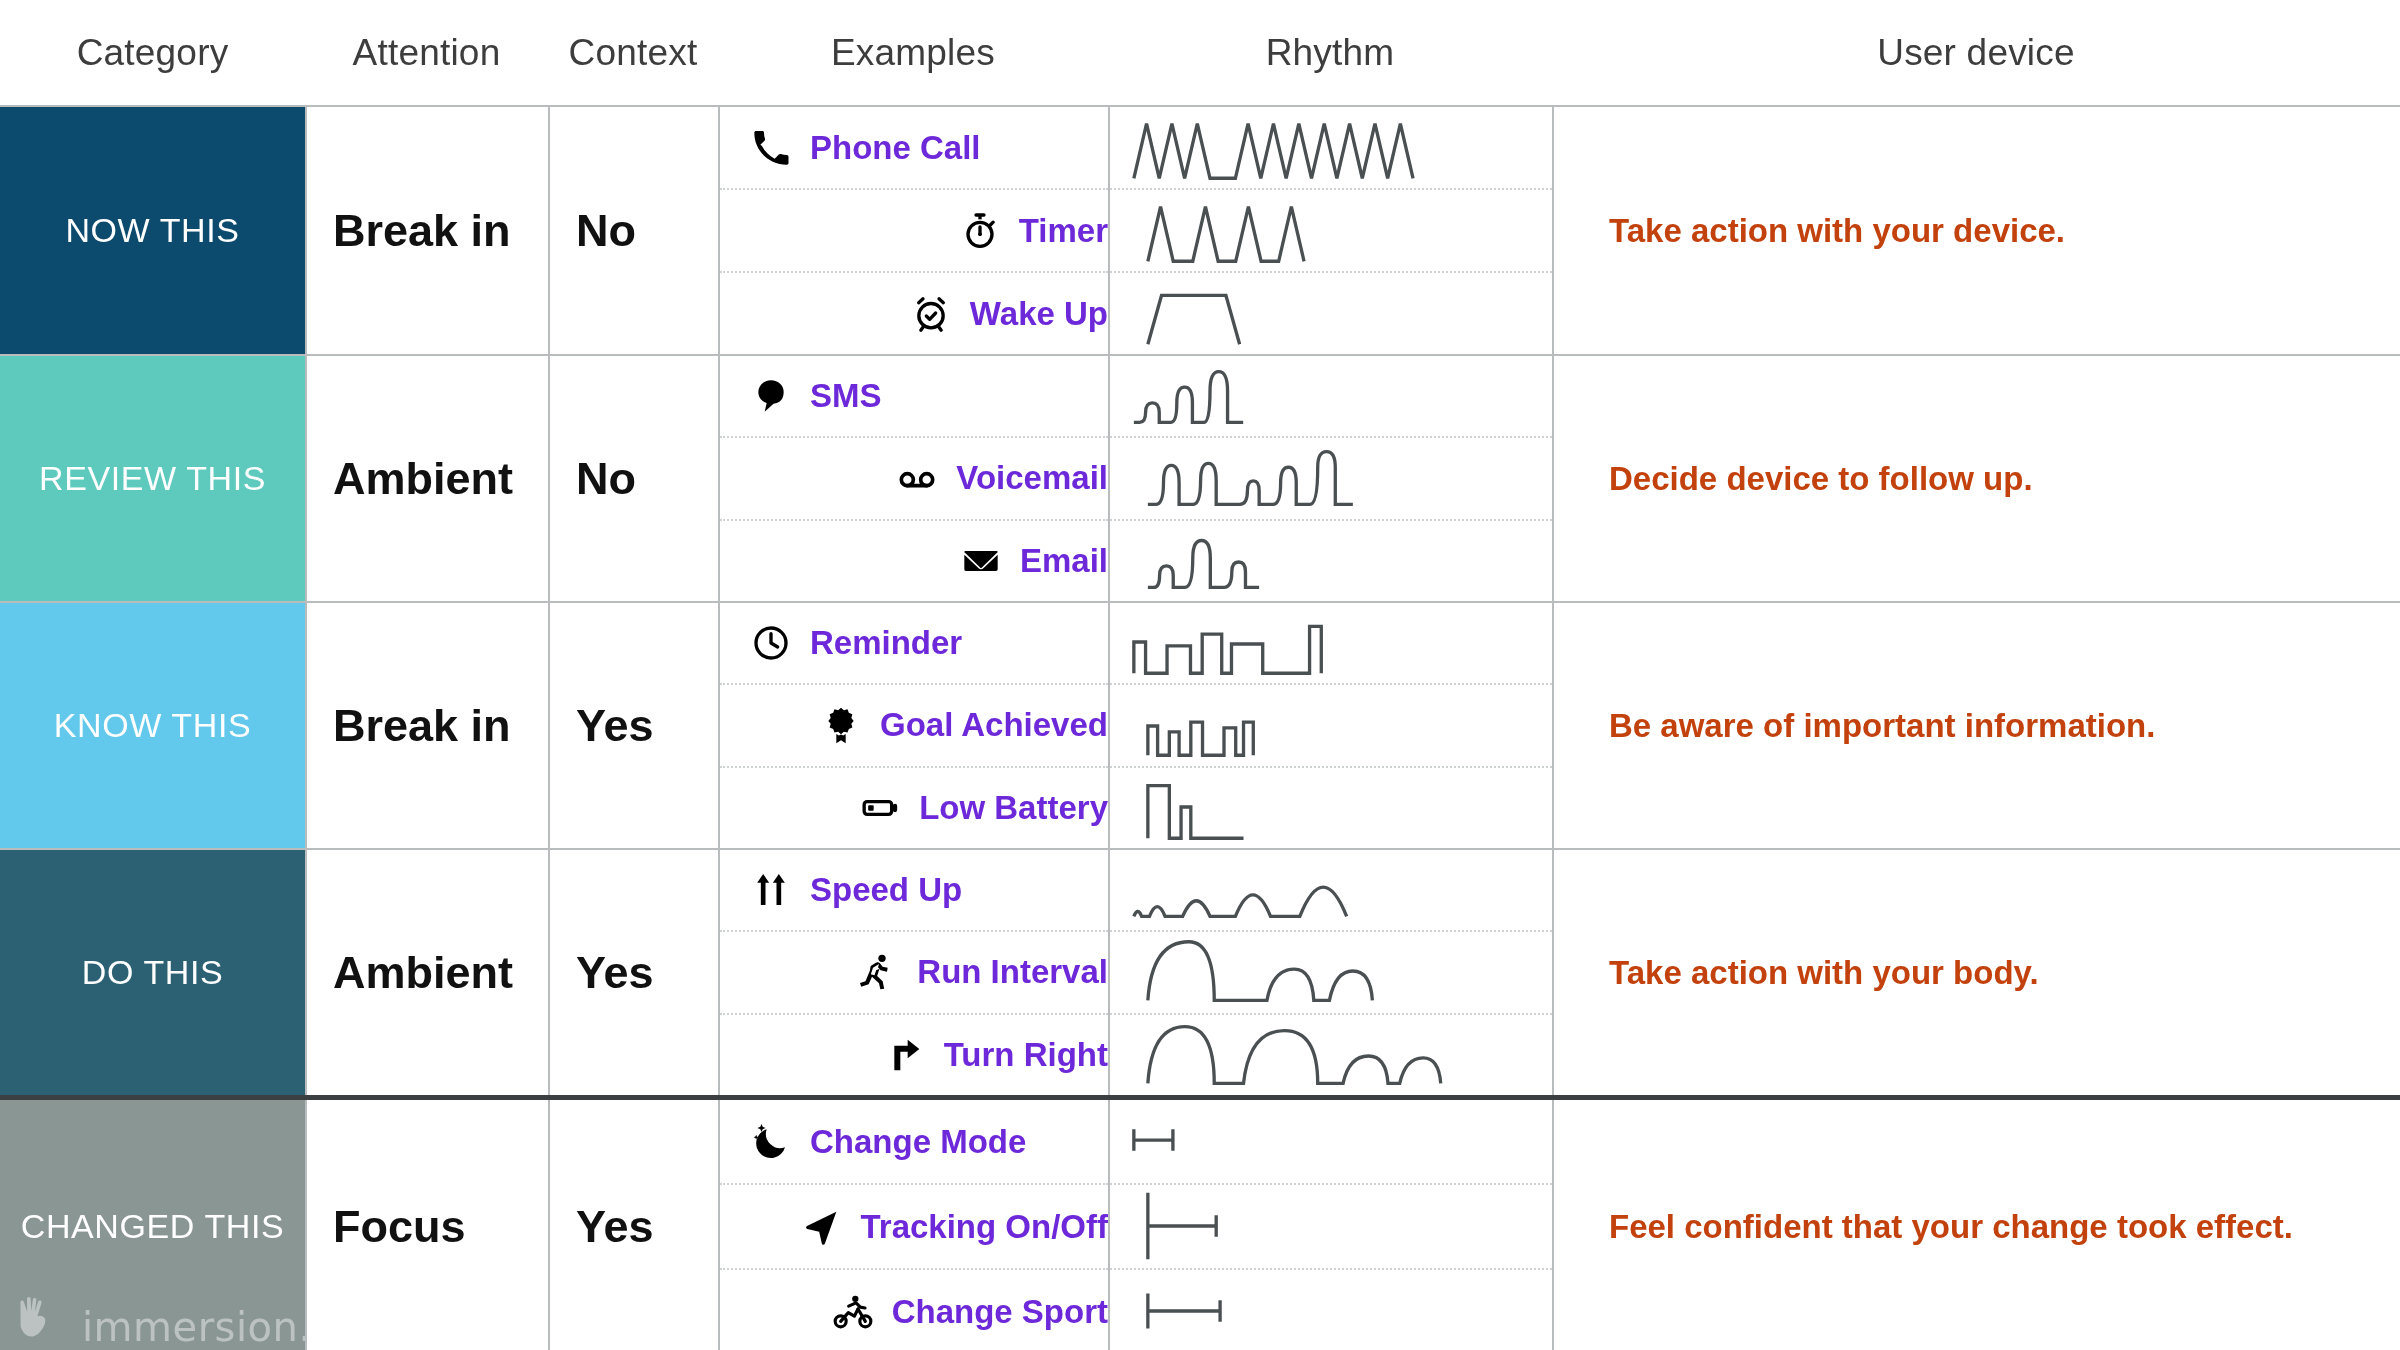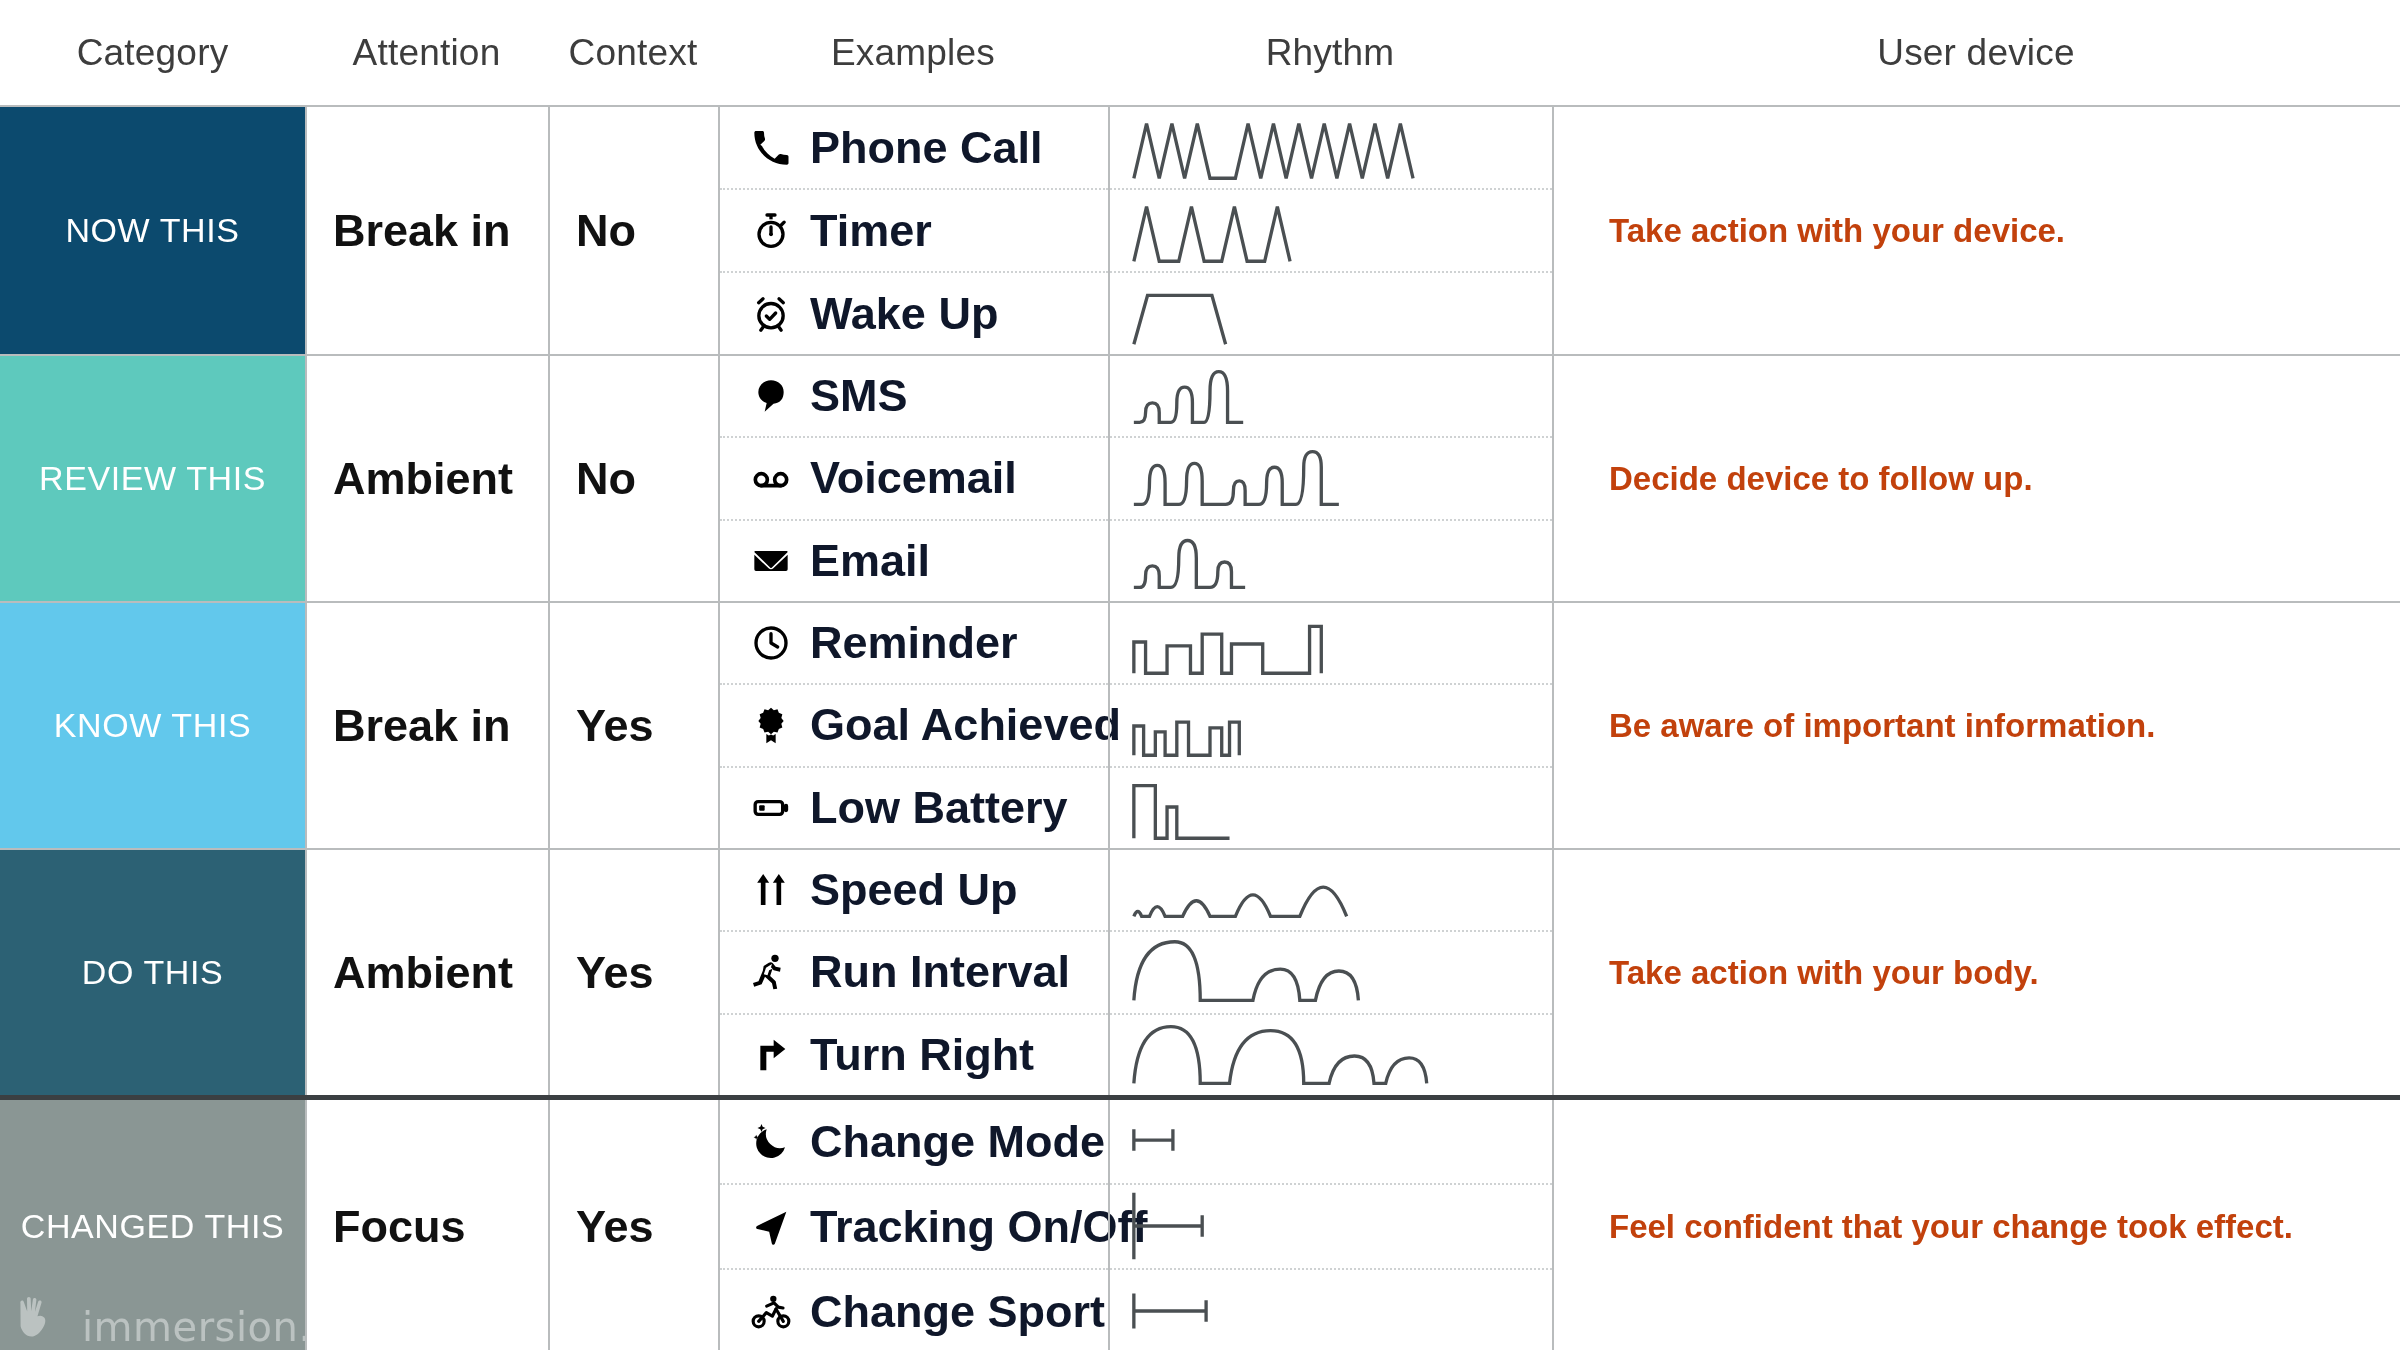--- a/index.html
+++ b/index.html
@@ -61,31 +61,32 @@
   }
   .rhy {
     width:444px; border-left:2px solid #b9bcbd;
     display:flex; flex-direction:column;
   }
   .subrow {
     flex:1; display:flex; align-items:center;
   }
   .ex .subrow + .subrow, .rhy .subrow + .subrow {
     border-top:2px dotted #cfd2d3;
+    justify-content:flex-end;
   }
   .ex .subrow { padding-left:30px; gap:18px; }
   .rhy .subrow { padding-left:18px; }
 
   .ico {
     width:42px; height:42px; flex:0 0 42px;
     display:flex; align-items:center; justify-content:center;
     color:#000;
   }
   .ico svg { display:block; }
-  .ex-label { font-size:45px; font-weight:700; color:#0f172a; white-space:nowrap; }
+  .ex-label { font-size:33px; font-weight:700; color:#6d28d9; white-space:nowrap; }
 
   .wave { display:block; }
 
   .ua {
     width:848px; border-left:2px solid #b9bcbd;
     display:flex; align-items:center; padding-left:55px;
   }
   .ua span { font-size:33px; font-weight:700; color:#c2410c; }
 
   

